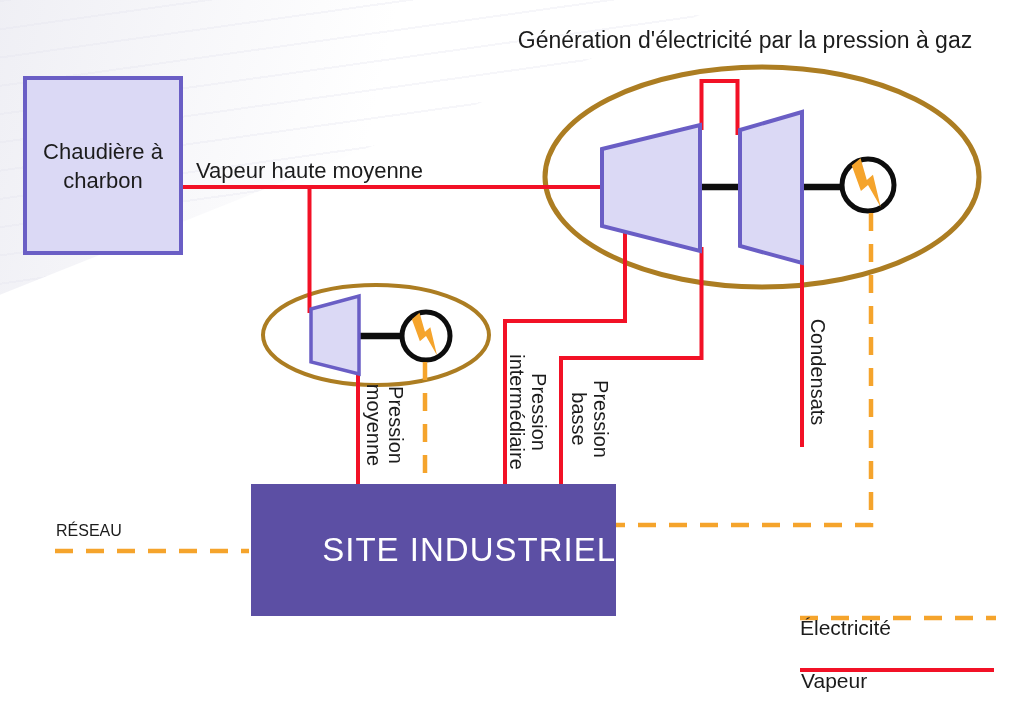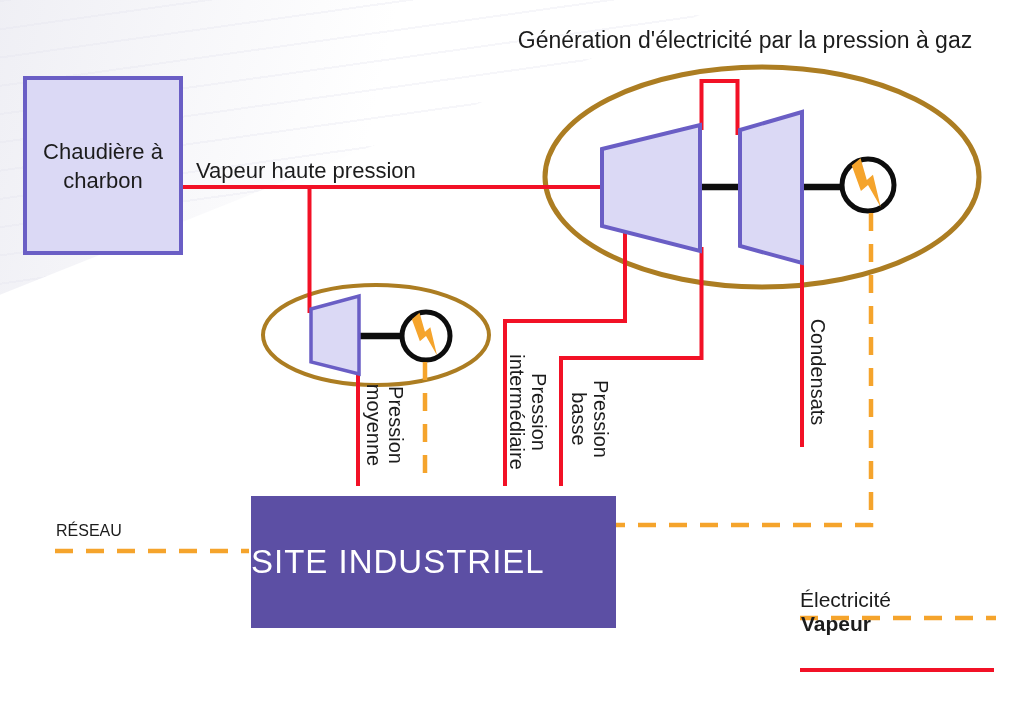--- a/index.html
+++ b/index.html
@@ -31,25 +31,25 @@
   }
   .vlabel span{display:block;}
   .boiler{
     position:absolute;left:23px;top:76px;width:160px;height:179px;box-sizing:border-box;
     background:var(--component_fill);border:4px solid var(--component_stroke);
     display:flex;align-items:center;justify-content:center;text-align:center;
     font-size:22px;line-height:29px;
   }
   .boiler .inner{width:140px;}
   .site{
-    position:absolute;left:251px;top:496px;width:365px;height:132px;
-    background:var(--site_fill);display:flex;align-items:center;justify-content:flex-start;
+    position:absolute;left:251px;top:484px;width:365px;height:132px;
+    background:var(--site_fill);display:flex;align-items:center;justify-content:flex-end;
     color:#ffffff;font-size:33px;letter-spacing:1px;
   }
-  .legend-label{position:absolute;font-size:21px;white-space:nowrap;}
+  .legend-label{position:absolute;font-size:21px;white-space:nowrap;margin-top:28px;}
 </style>
 </head>
 <body>
 
 <div class="stage">
   <div class="texture"></div>
 
   <svg class="layer" width="1024" height="702" viewBox="0 0 1024 702">
 
     <ellipse class="hull" cx="376" cy="335" rx="113" ry="50" stroke-width="4"></ellipse>
@@ -86,21 +86,21 @@
 
   <div class="boiler">
     <div class="inner">Chaudière à charbon</div>
   </div>
   <div class="site">
     <span>SITE INDUSTRIEL</span>
   </div>
 
   <div class="lbl title center" style="left:745px;top:27px;">Génération d'électricité par la pression à gaz</div>
 
-  <div class="lbl" style="left:196px;top:158px;">Vapeur haute pression</div>
+  <div class="lbl" style="left:196px;top:158px;">Vapeur haute moyenne</div>
 
 
   <div class="lbl" style="left:56px;top:518px;font-size:16px;">RÉSEAU</div>
 
   <div class="vlabel" style="left:385px;top:425px;">
     <span>Pression</span>
     <span>moyenne</span>
   </div>
   <div class="vlabel" style="left:528px;top:412px;">
     <span>Pression</span>
@@ -108,14 +108,14 @@
   </div>
   <div class="vlabel" style="left:590px;top:419px;">
     <span>Pression</span>
     <span>basse</span>
   </div>
   <div class="vlabel" style="left:818px;top:372px;">
     <span>Condensats</span>
   </div>
 
   <div class="legend-label" style="left:800px;top:588px;">Électricité</div>
-  <div class="legend-label" style="left:801px;top:612px;font-weight:bold;">Vapeur</div>
+  <div class="legend-label" style="left:801px;top:641px;">Vapeur</div>
 </div>
 
 </body></html>

